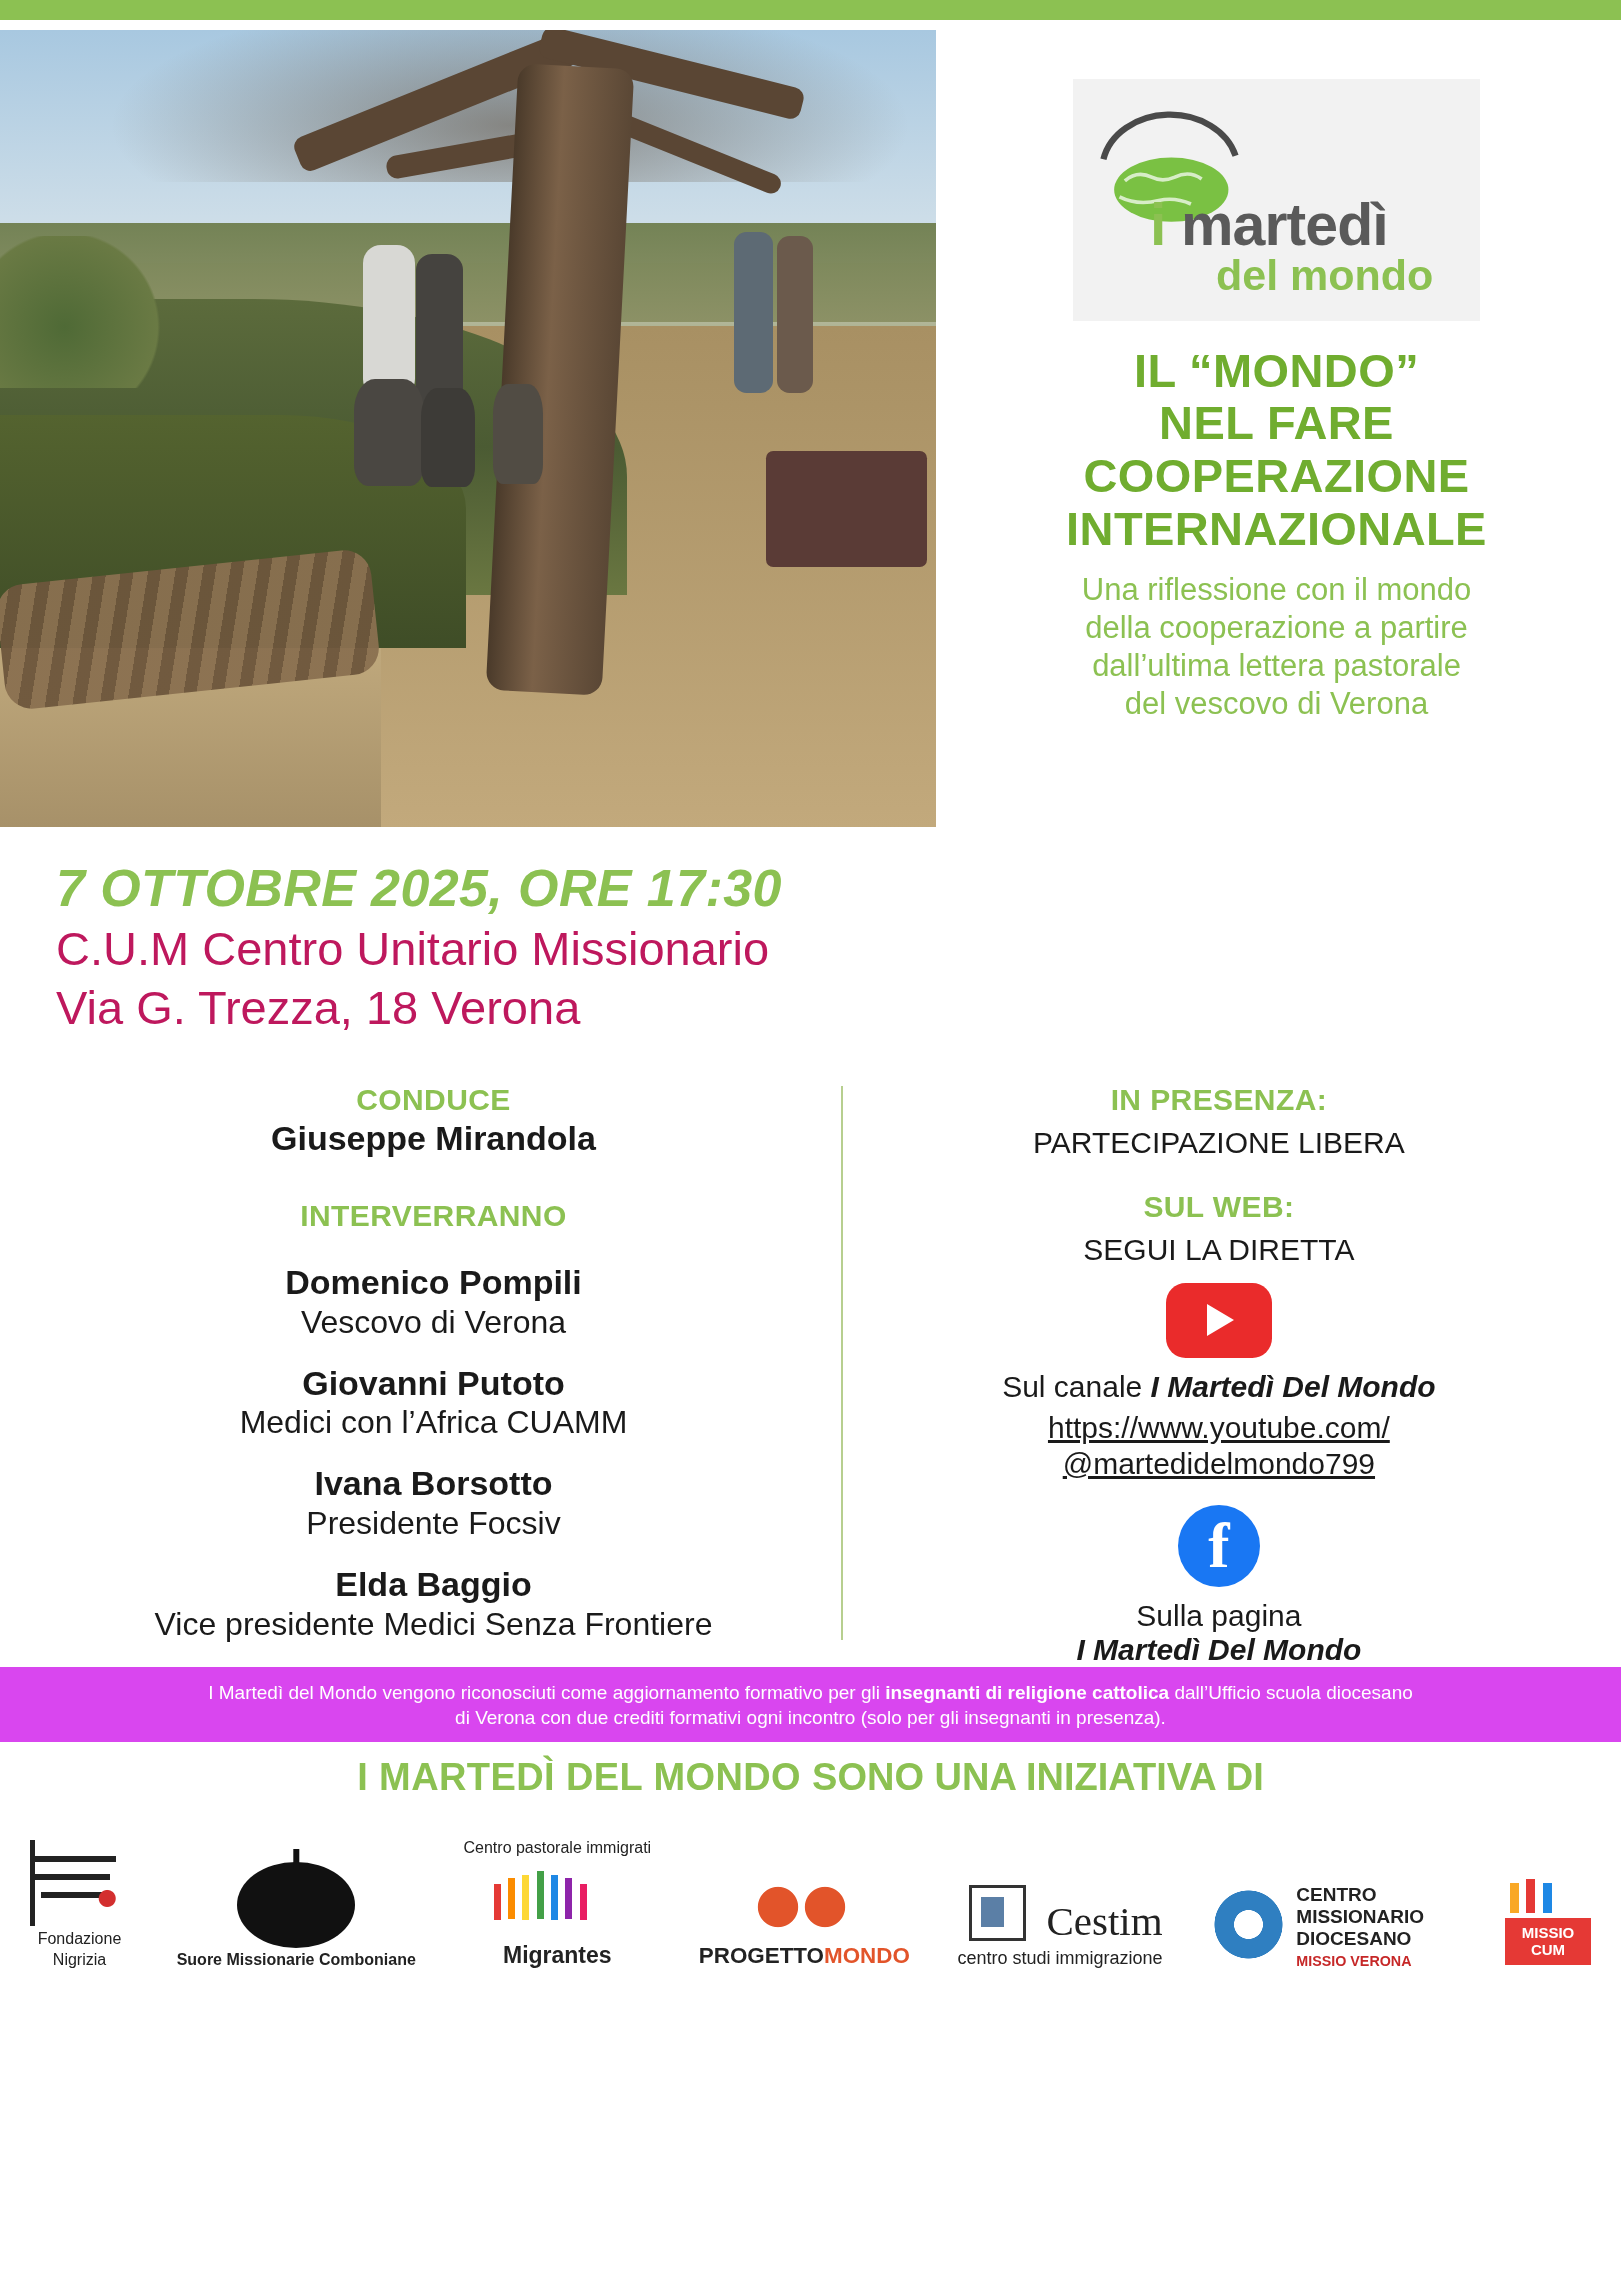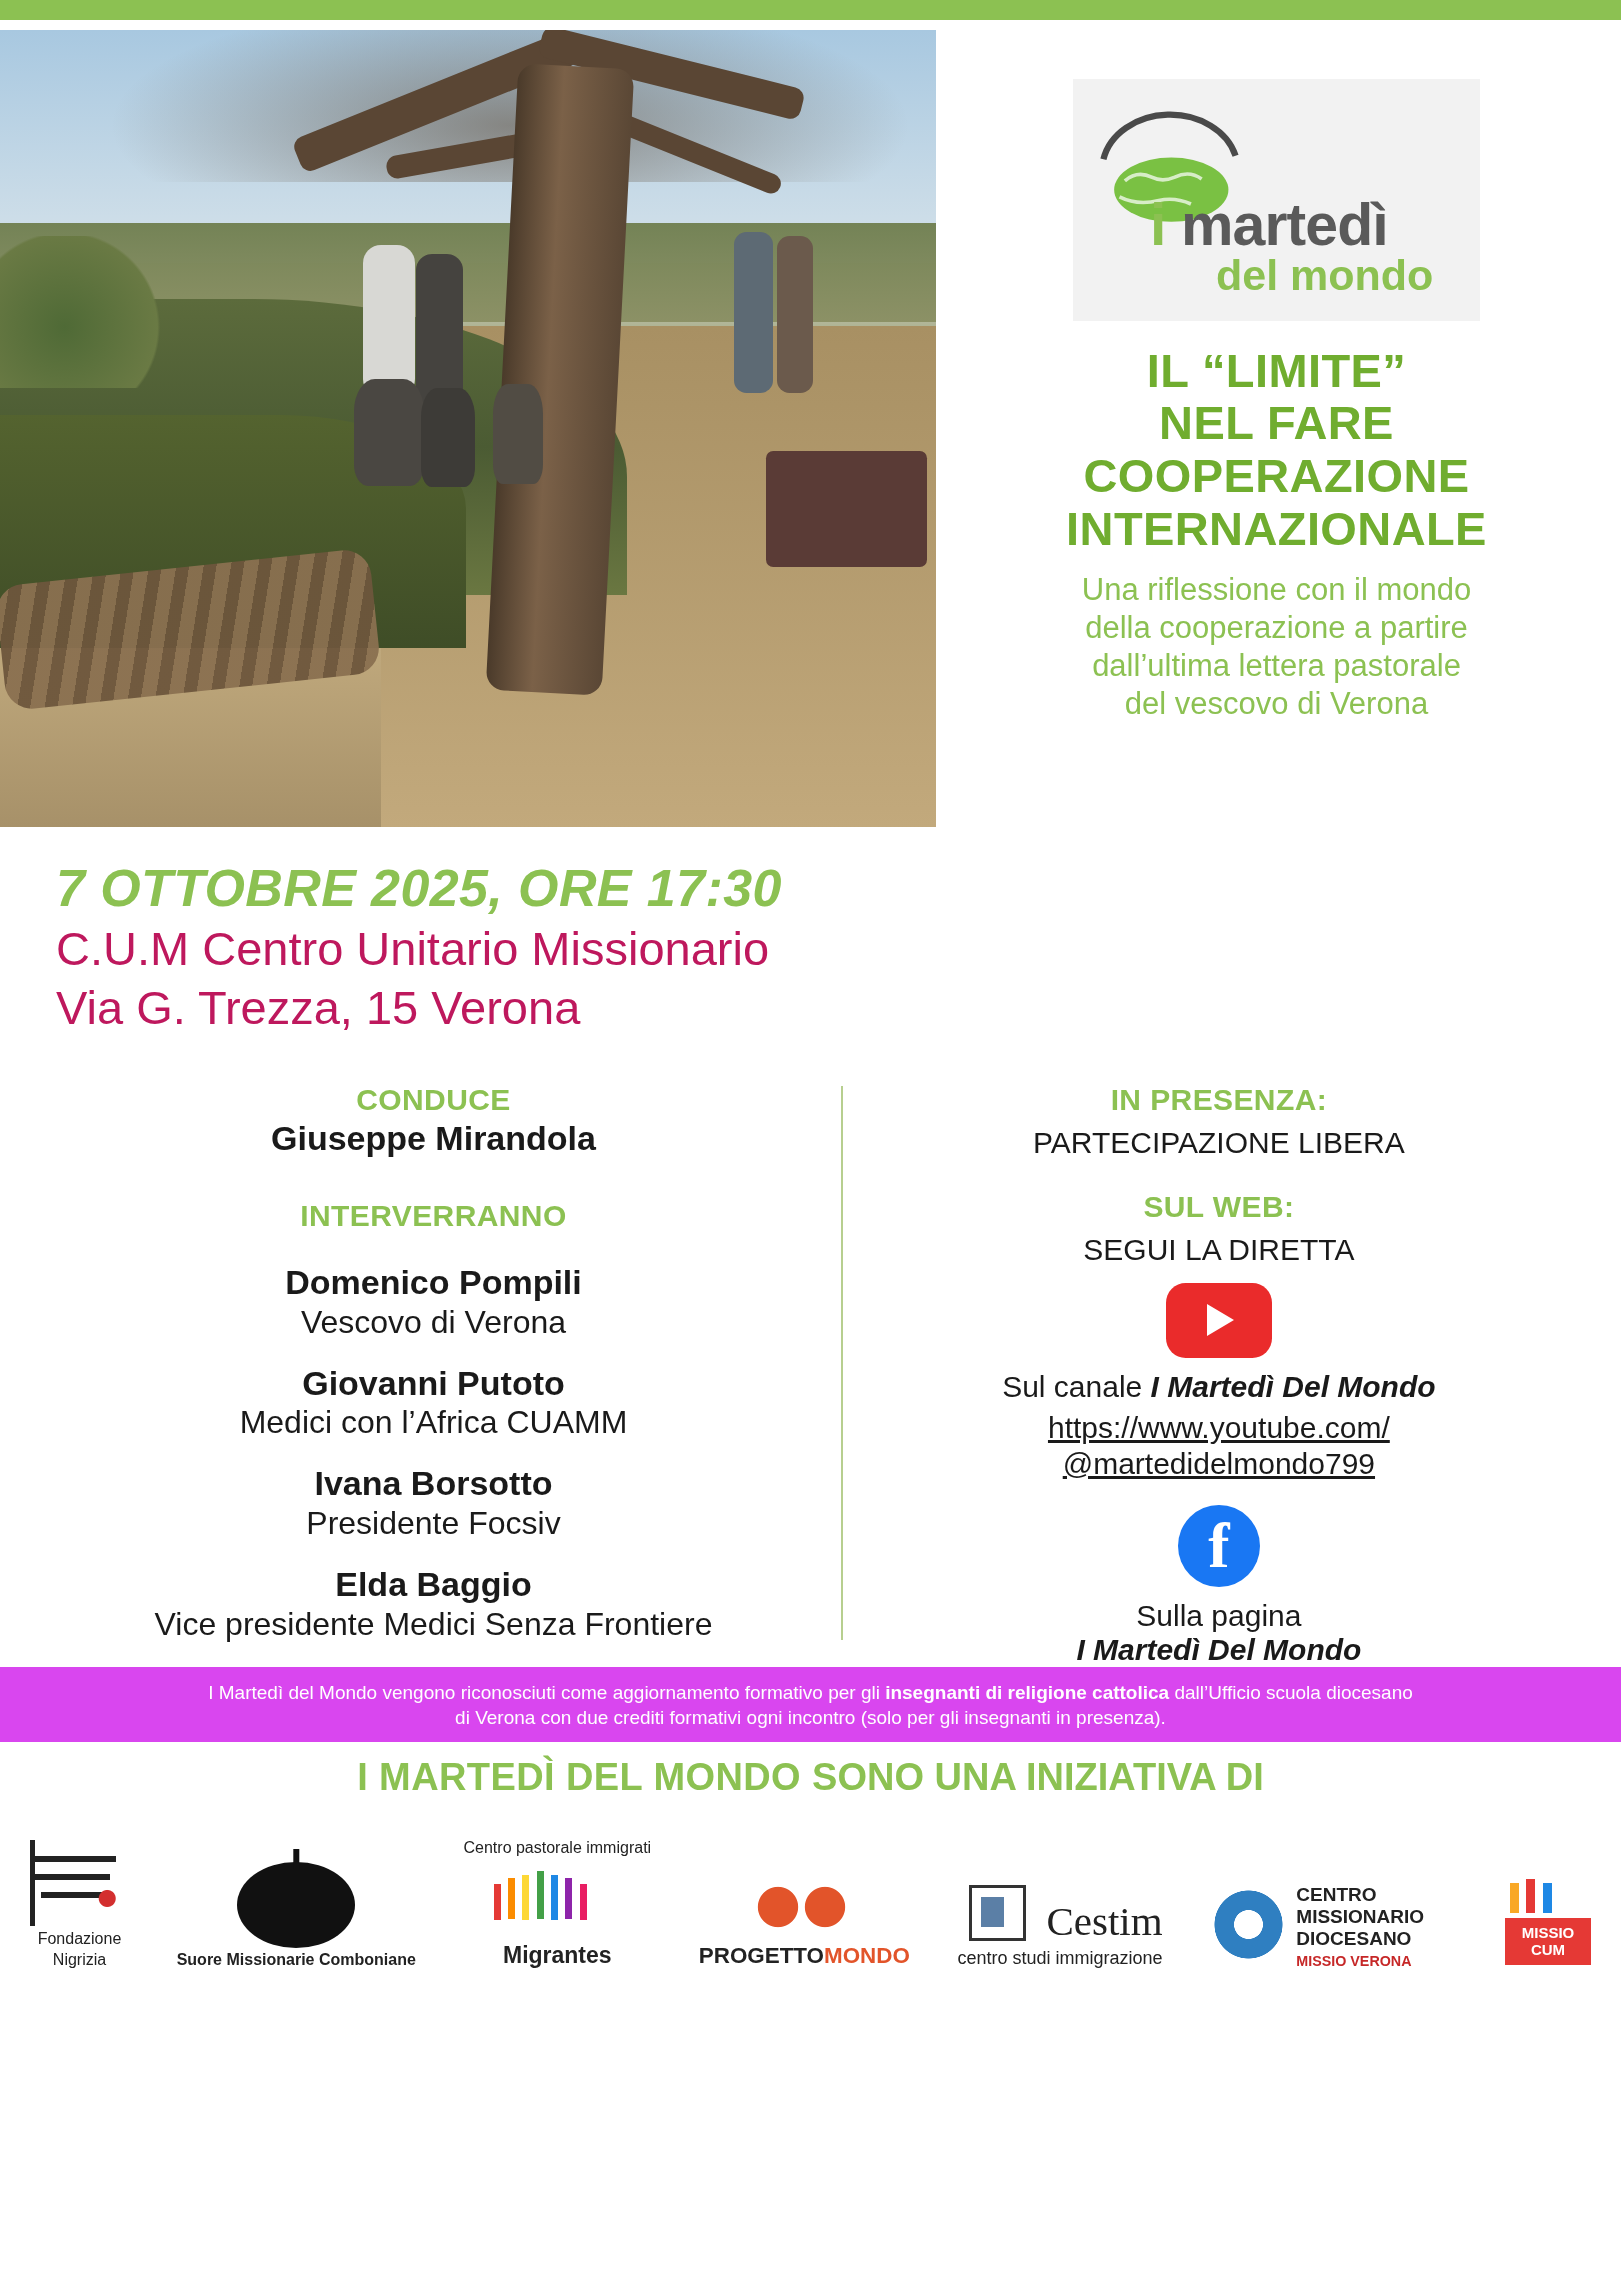--- a/index.html
+++ b/index.html
@@ -420,40 +420,40 @@
           <path d="M24,104 q20,10 44,4 q18,-4 36,4" stroke="#ffffff" stroke-width="4" fill="none" opacity=".7"></path>
         </svg>
         <div class="logo-text1">
           <b>i</b>
           <span>martedì</span>
         </div>
         <div class="logo-text2">del mondo</div>
       </div>
 
       <div class="headline">
-        <div>IL “LIMITE”</div>
+        <div>IL “MONDO”</div>
         <div>NEL FARE</div>
         <div>COOPERAZIONE</div>
         <div>INTERNAZIONALE</div>
       </div>
 
       <div class="subhead">
         <div>Una riflessione con il  mondo</div>
         <div>della cooperazione a partire</div>
         <div>dall’ultima lettera pastorale</div>
         <div>del vescovo di Verona</div>
       </div>
 
     </div>
   </div>
 
   <div class="dateblock">
     <div class="date-line">7 OTTOBRE 2025, ORE 17:30</div>
     <div class="venue-line">C.U.M Centro Unitario Missionario</div>
-    <div class="venue-line">Via G. Trezza, 15 Verona</div>
+    <div class="venue-line">Via G. Trezza, 18 Verona</div>
   </div>
 
   <div class="mid">
 
     <div class="col-left">
       <div class="lbl-green">CONDUCE</div>
       <div class="name-bold">Giuseppe Mirandola</div>
 
       <div class="lbl-green sp-lg">INTERVERRANNO</div>
 

